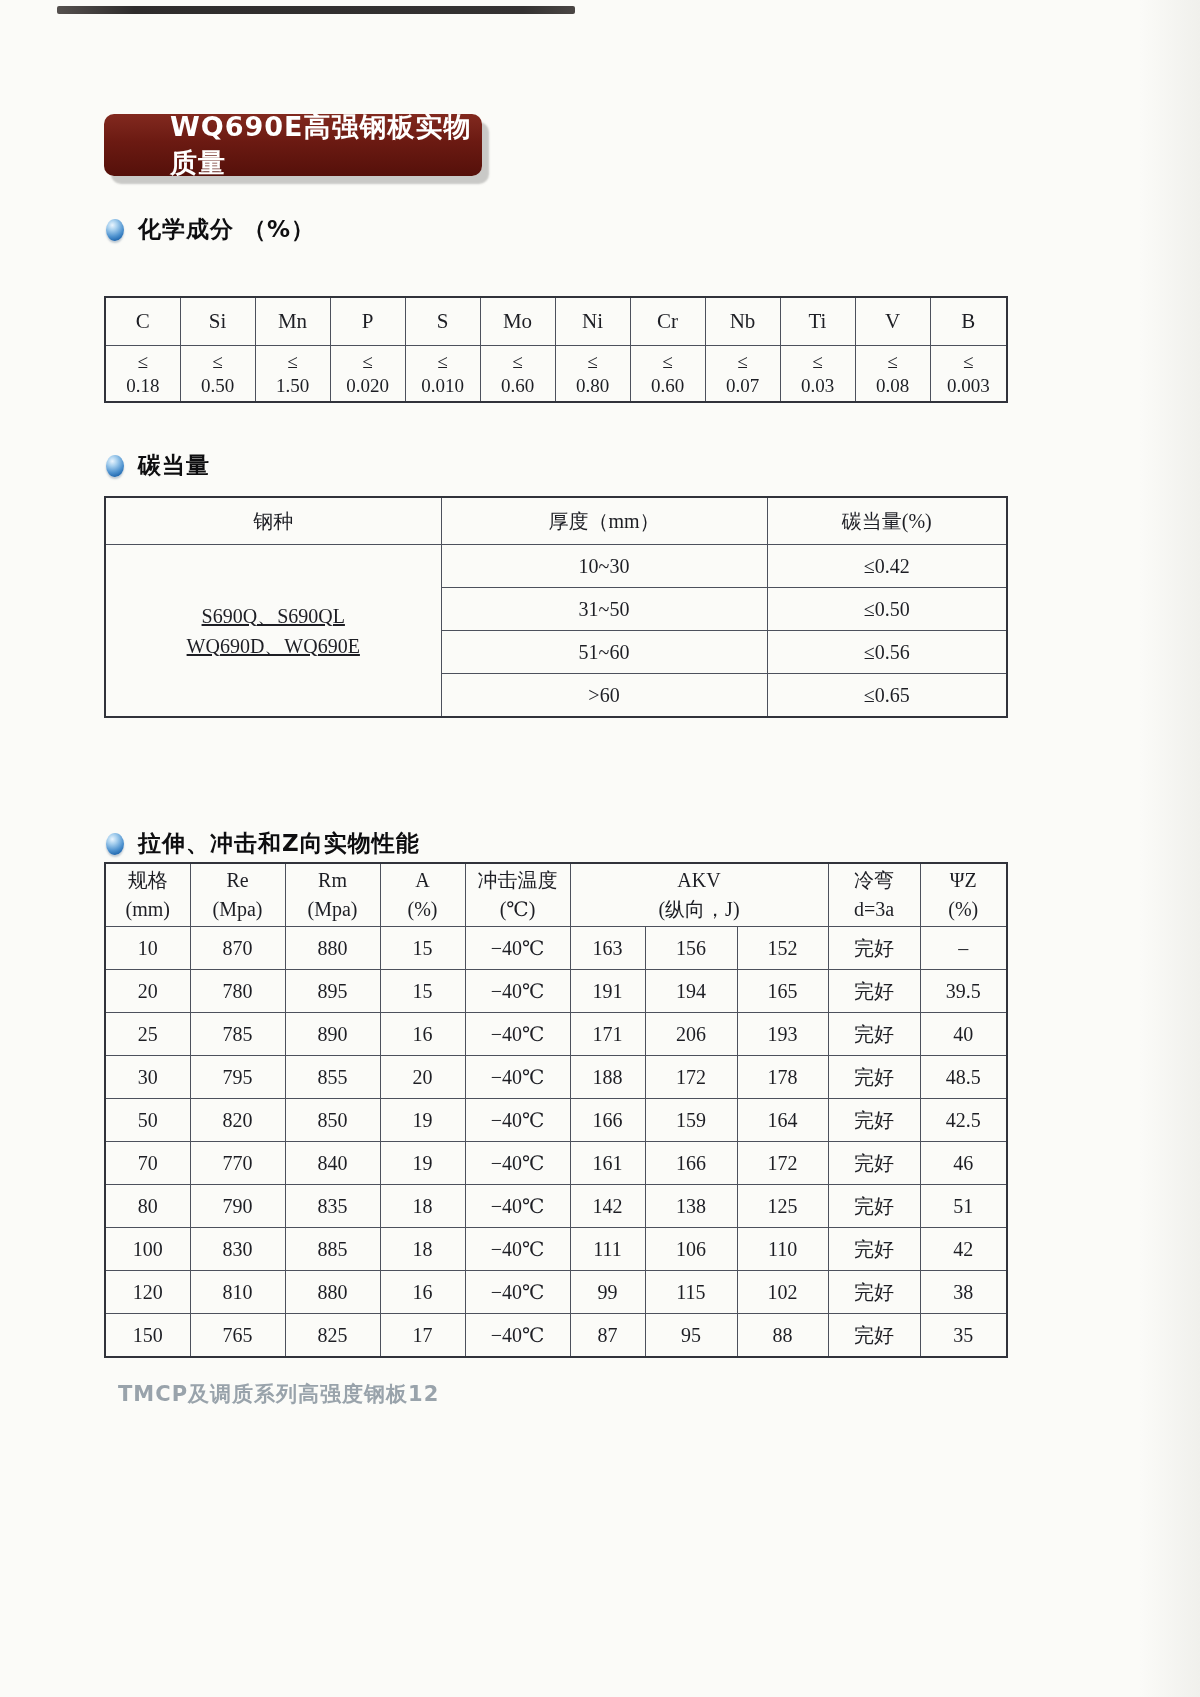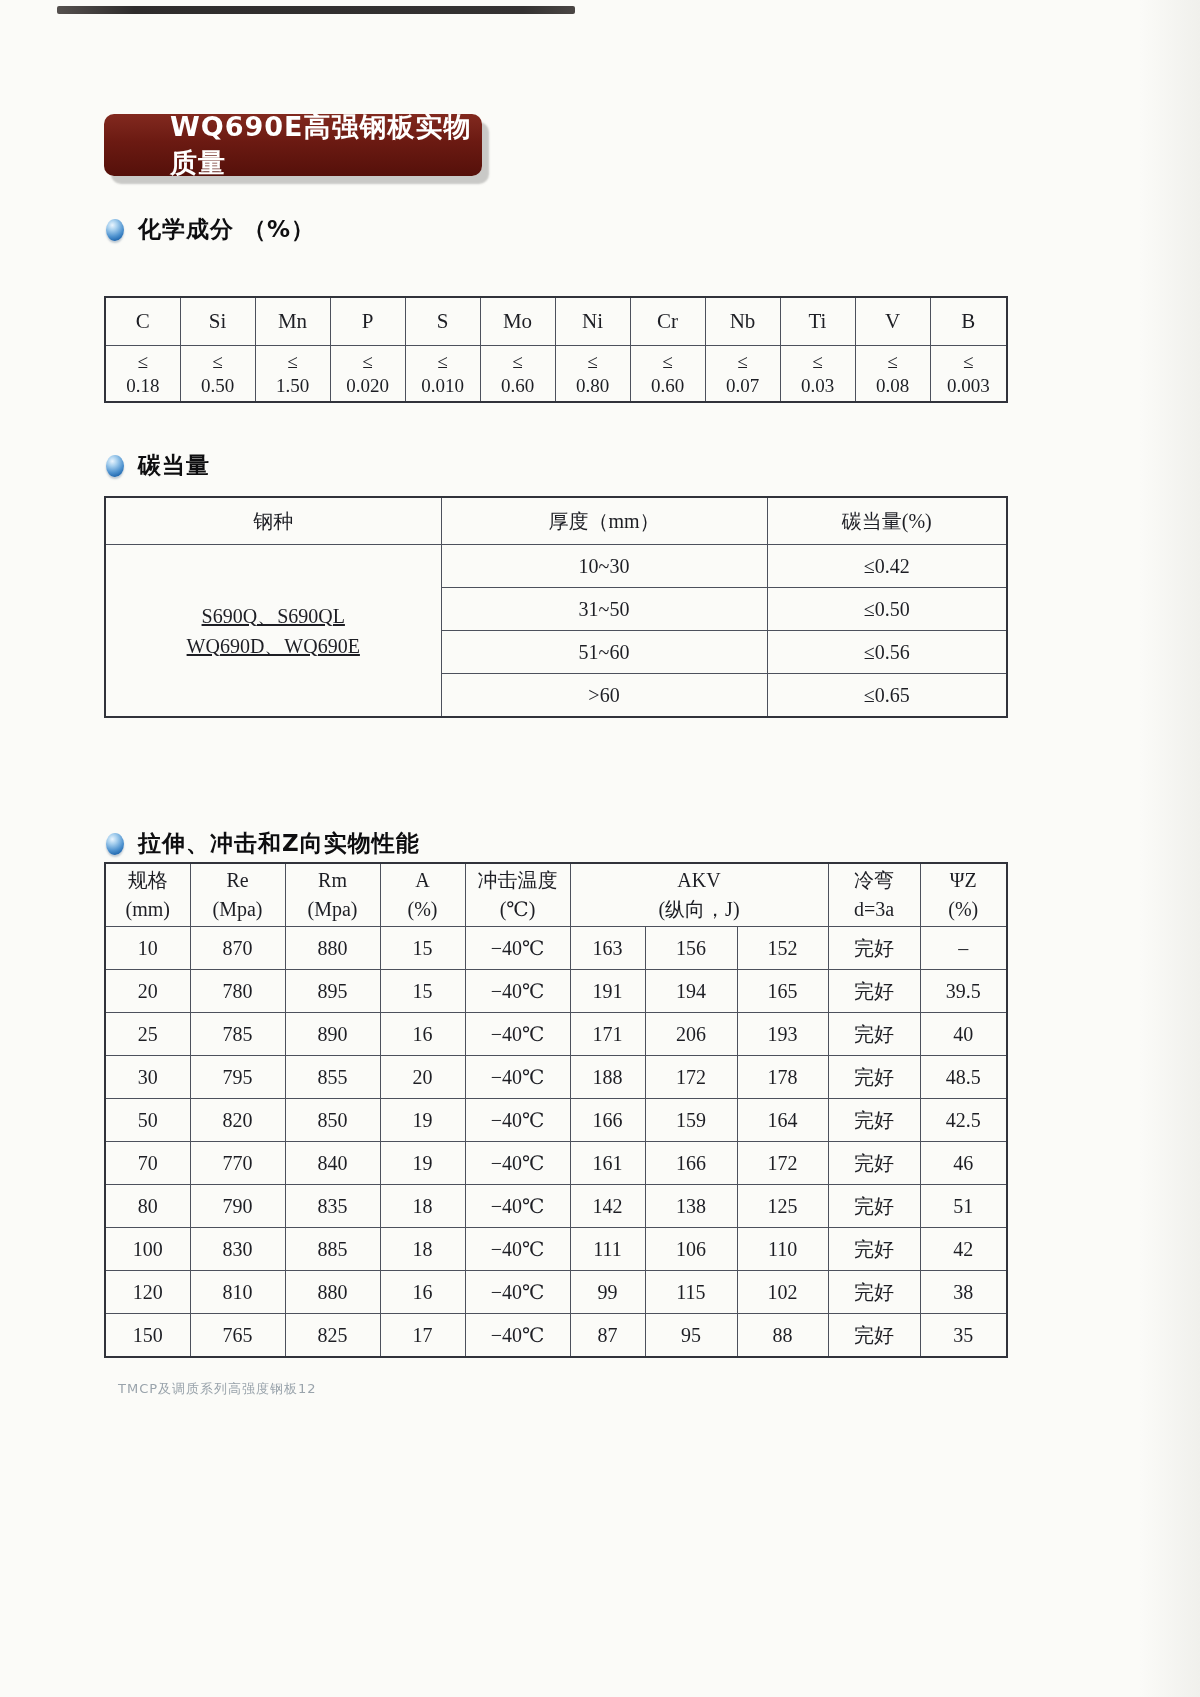--- a/index.html
+++ b/index.html
@@ -65,21 +65,21 @@
   .carbon td{height:42px;font-size:20px;}
   .carbon .steel span{display:block;line-height:1.5;text-decoration:underline;}
   
   .mech{top:862px;width:902px;}
   .mech th{height:62px;font-size:20px;white-space:pre-line;line-height:1.45;}
   .mech td{height:42px;font-size:20px;}
   
   .footer{
     position:absolute;left:118px;top:1380px;
     font-family:"DejaVu Sans","Liberation Sans",sans-serif;
-    font-size:13px;color:#99a3ab;letter-spacing:1px;
+    font-size:21px;color:#99a3ab;letter-spacing:1px;font-weight:bold;
   }
 </style>
 </head>
 <body>
 
 <div class="page">
 
   <div class="top-bar"></div>
 
   <div class="banner">

